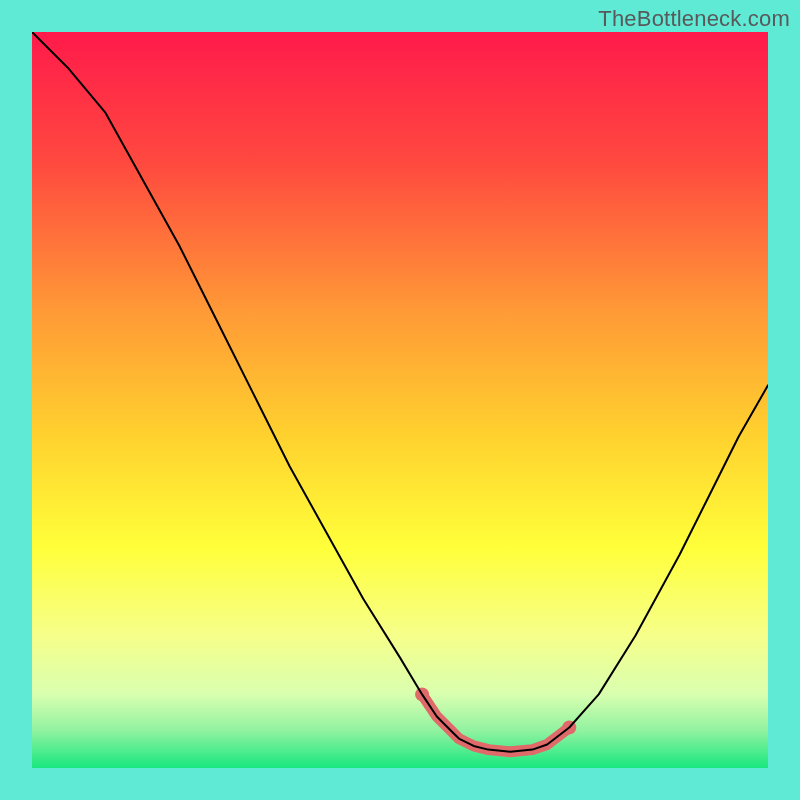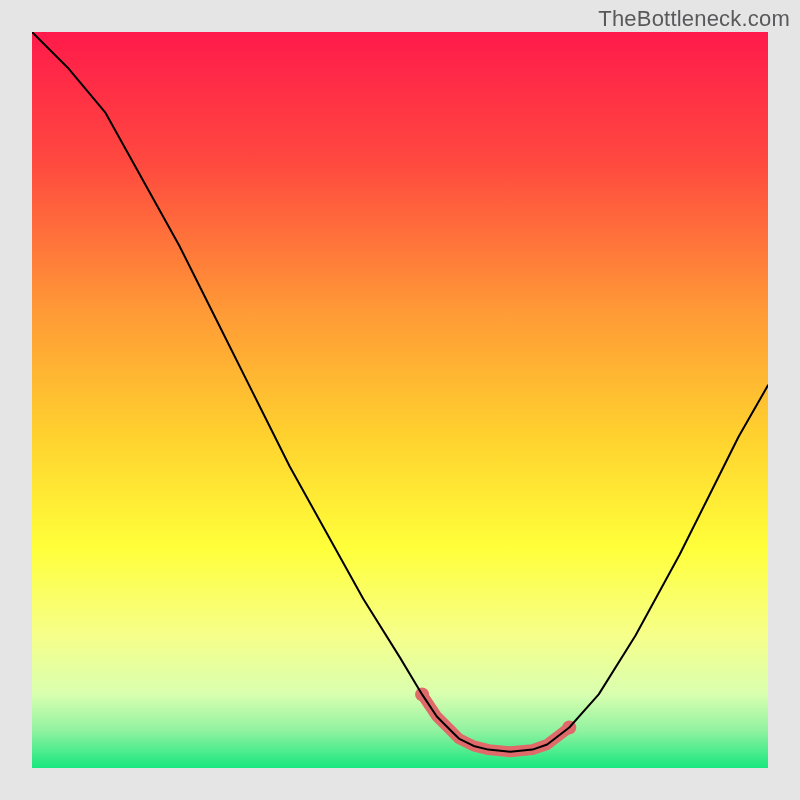--- a/index.html
+++ b/index.html
@@ -1,20 +1,20 @@
 <!DOCTYPE html>
 <html><head>
 <meta charset="utf-8">
 <style>
   * { margin: 0; padding: 0; box-sizing: border-box; }
   html, body { width: 800px; height: 800px; overflow: hidden; background: #000; }
   .canvas {
     width: 800px;
     height: 800px;
-    background: #e5e5e5;
+    background: #5eead4;
     position: relative;
   }
   .watermark {
     position: absolute;
     top: 6px;
     right: 10px;
     font-family: Arial, Helvetica, sans-serif;
     font-size: 22px;
     color: #59595b;
     font-weight: 400;

